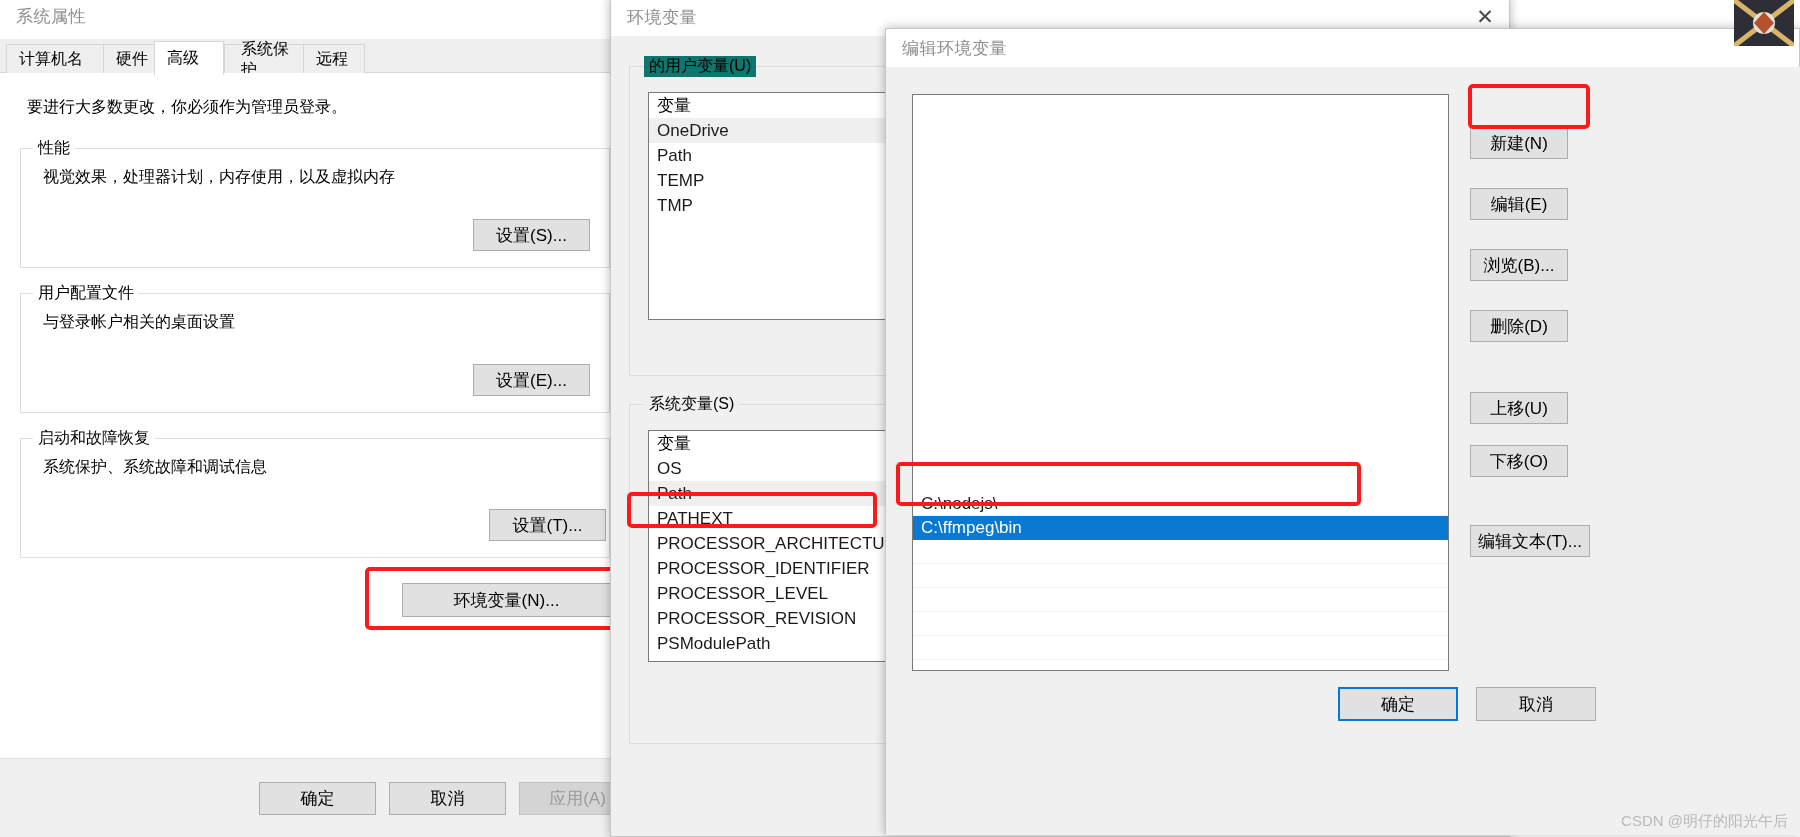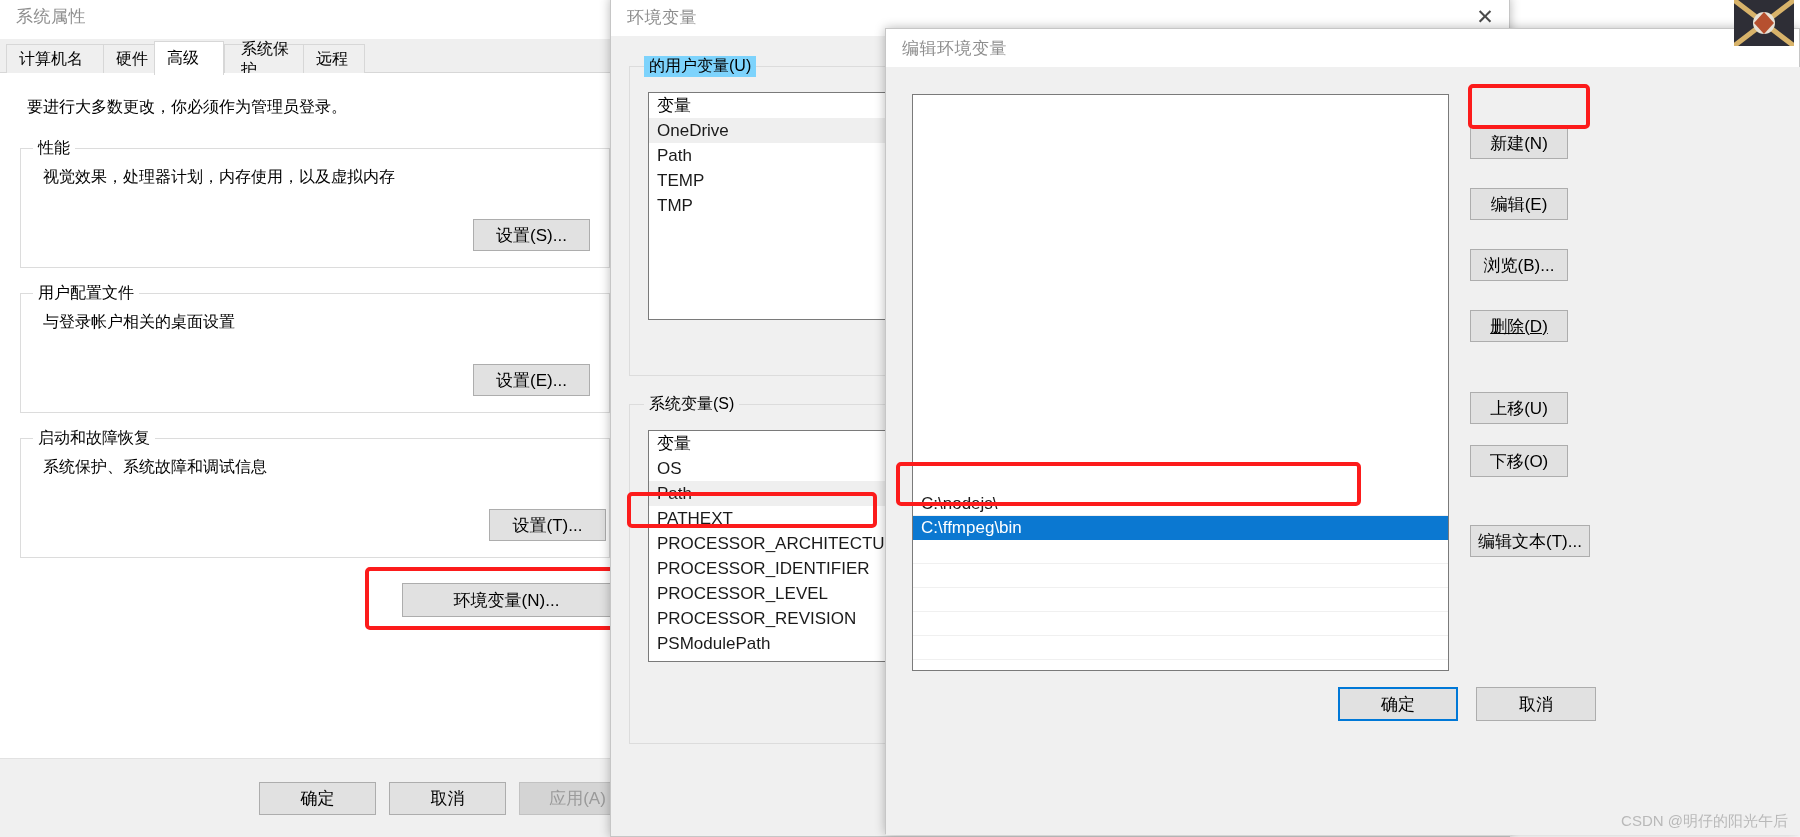--- a/index.html
+++ b/index.html
@@ -195,21 +195,21 @@
   </div>
 
   <div class="win" id="w2">
     <div class="titlebar">
       <span class="title-text">环境变量</span>
       <span class="close-x">✕</span>
     </div>
     <div class="content">
 
       <div class="group" style="left:18px;top:30px;width:860px;height:310px;background:#f0f0f0;">
-        <span class="group-title" style="background:#7dd3fc;left:14px;">的用户变量(U)</span>
+        <span class="group-title" style="background:#0f766e;left:14px;">的用户变量(U)</span>
         <div class="listbox" style="left:18px;top:25px;width:820px;height:228px;">
           <div class="lrow head">变量</div>
           <div class="lrow sel">OneDrive</div>
           <div class="lrow">Path</div>
           <div class="lrow">TEMP</div>
           <div class="lrow">TMP</div>
         </div>
       </div>
 
       <div class="group" style="left:18px;top:368px;width:860px;height:340px;background:#f0f0f0;">
@@ -245,21 +245,21 @@
         <div class="erow"></div>
         <div class="erow"></div>
         <div class="erow"></div>
         <div class="erow"></div>
       </div>
 
       <div class="sidebtns" style="left:584px;top:30px;width:110px;height:560px;">
         <div class="btn" style="top:30px;">新建(N)</div>
         <div class="btn" style="top:91px;">编辑(E)</div>
         <div class="btn" style="top:152px;">浏览(B)...</div>
-        <div class="btn" style="top:213px;text-decoration:underline;">删除(D)</div>
+        <div class="btn" style="top:213px;">删除(D)</div>
         <div class="btn" style="top:295px;">上移(U)</div>
         <div class="btn" style="top:348px;">下移(O)</div>
         <div class="btn" style="top:428px;width:120px;">编辑文本(T)...</div>
       </div>
 
       <div class="btn default" style="position:absolute;left:452px;top:620px;width:120px;height:34px;background:#e1e1e1;">确定</div>
       <div class="btn" style="position:absolute;left:590px;top:620px;width:120px;height:34px;">取消</div>
     </div>
 
     <div class="redbox" style="left:10px;top:433px;width:465px;height:44px;"></div>

